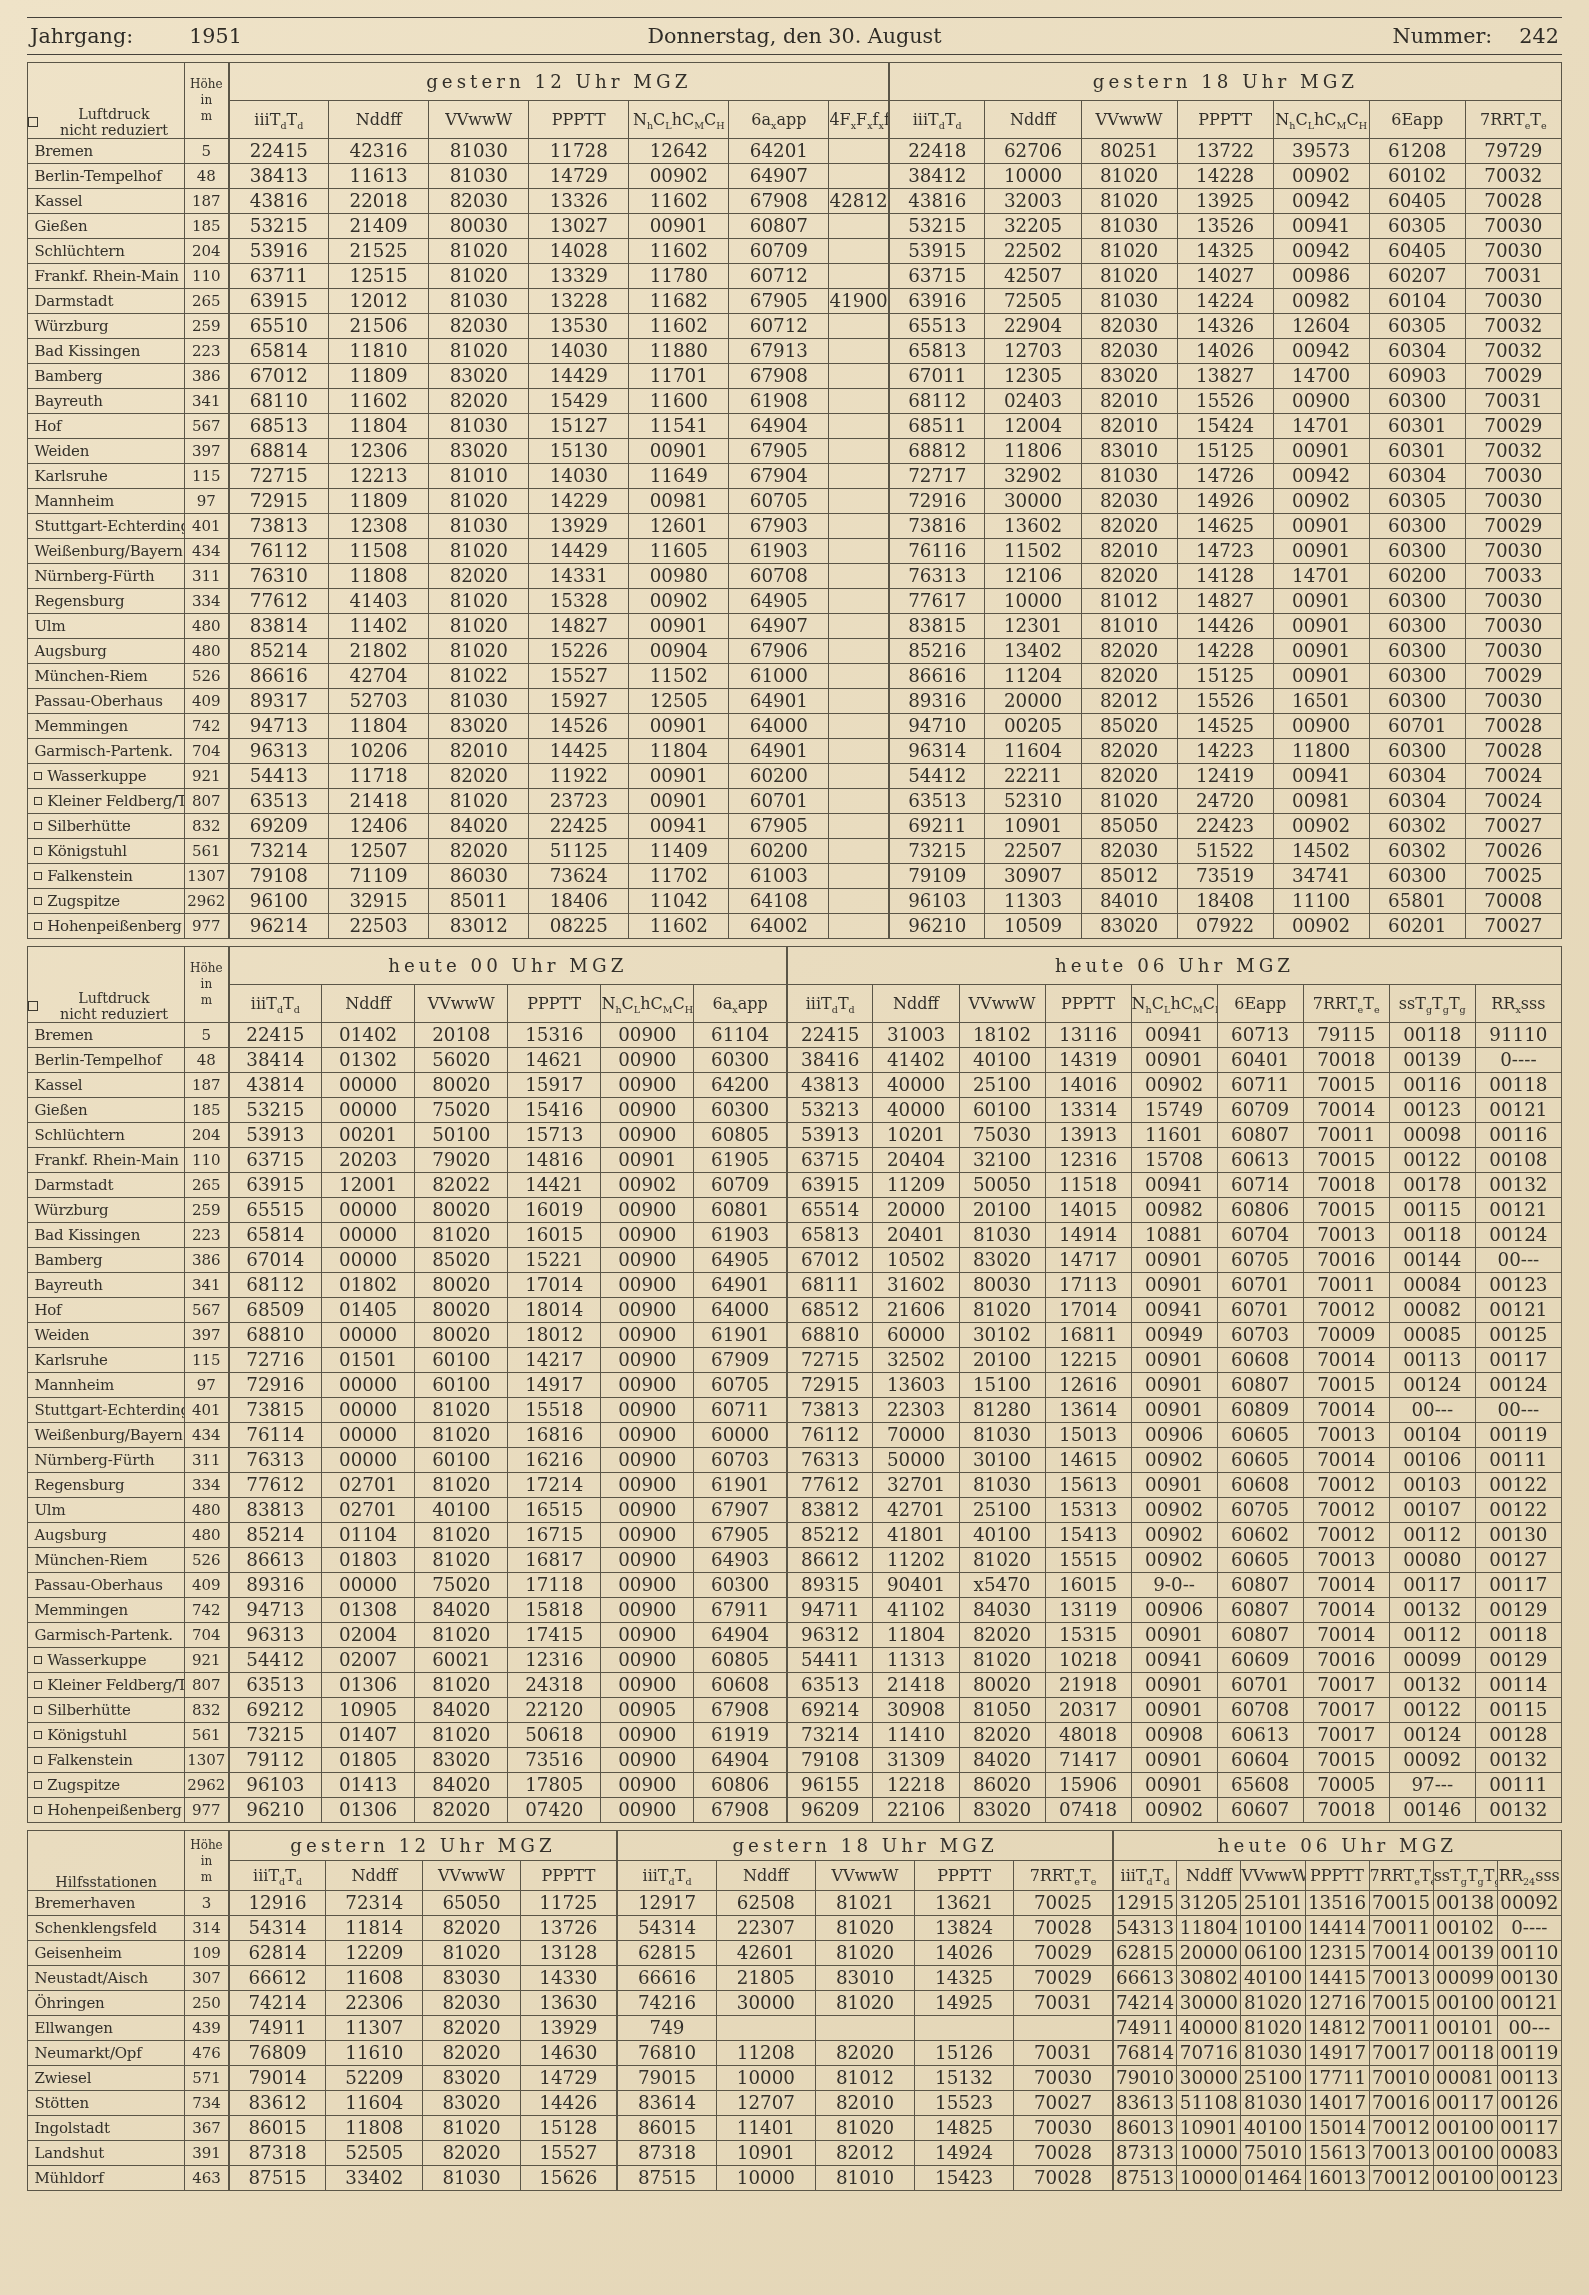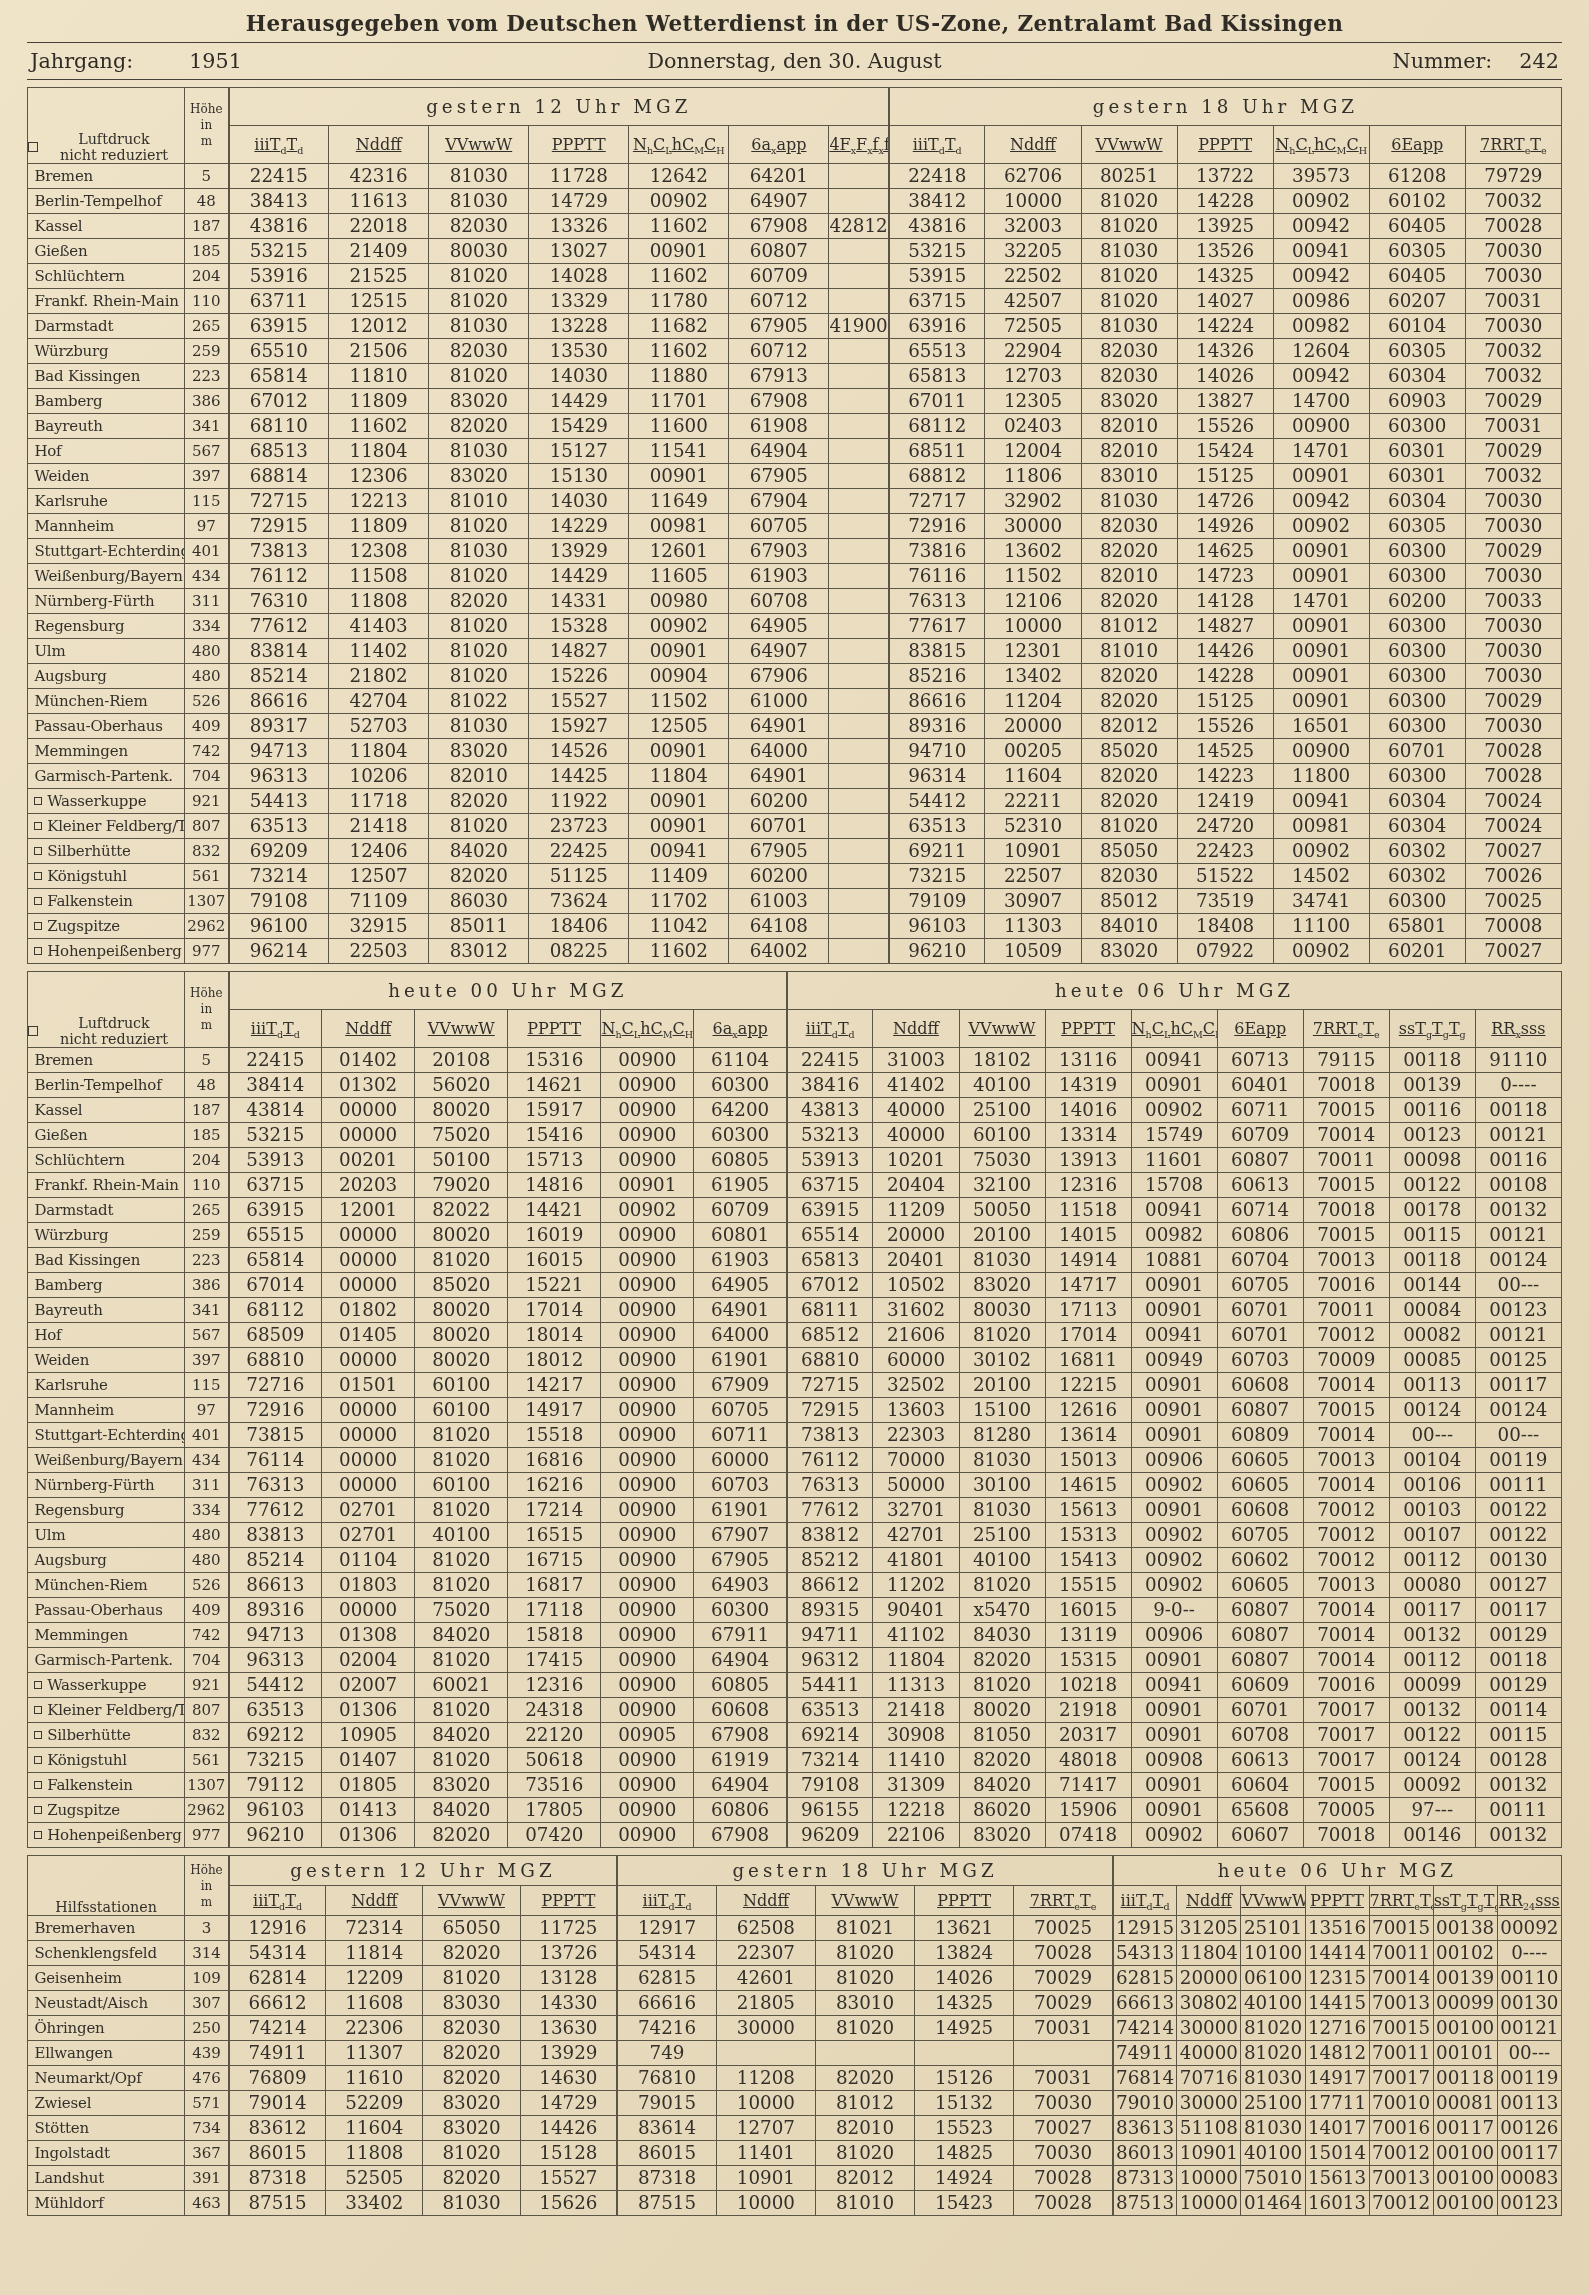--- a/index.html
+++ b/index.html
@@ -28,40 +28,39 @@
   }
   .issue-left, .issue-center, .issue-right { flex: 1; }
   .issue-center { text-align: center; }
   .issue-right { text-align: right; }
   .issue-gap { display: inline-block; width: 56px; }
   .issue-gap-sm { display: inline-block; width: 27px; }
 
   table.wx { border-collapse: collapse; width: 100%; table-layout: fixed; margin-top: 7.2px; border: 1.6px solid #45413a; }
   .wx th, .wx td { border: 0.8px solid #5a5547; color: #33302a; padding: 0; font-weight: normal; }
   .gtitle { font-size: 18.3px; letter-spacing: 4px; height: 25.4px; text-align: center; white-space: nowrap; overflow: hidden; }
-  .clabel { font-size: 16px; height: 25.4px; text-align: center; white-space: nowrap; overflow: hidden; text-decoration: underline; }
+  .clabel { font-size: 16px; height: 25.4px; text-align: center; white-space: nowrap; overflow: hidden; }
   .corner { font-size: 14.3px; text-align: center; padding: 0 3.2px; }
   .corner-inner { display: flex; align-items: center; justify-content: flex-start; gap: 6.4px; margin-top: 43px; }
   .corner-text { white-space: pre-line; line-height: 16px; text-align: center; flex: 1; }
   .hoehe-h { white-space: pre-line; font-size: 12px; line-height: 16px; text-align: center; }
   .val { font-size: 18.3px; height: 24px; line-height: 24px; text-align: center; white-space: nowrap; overflow: hidden; }
   td.station { text-align: left; padding: 0 1.6px 0 6.4px; font-size: 15px; letter-spacing: -0.2px; white-space: nowrap; overflow: hidden; }
   td.hoehe { font-size: 15px; text-align: center; }
   .gsep { border-left: 2.4px double #5a5547 !important; }
   .sq { display: inline-block; width: 9.5px; height: 9.5px; border: 1.6px solid #3c3930; flex: 0 0 auto; }
   .sq.small { width: 8px; height: 8px; border-width: 1.2px; margin-right: 4.8px; vertical-align: 0.8px; }
   sub { font-size: 60%; line-height: 0; }
 </style>
 </head>
 <body>
 
 <div class="page">
 
   <header class="masthead">
-    <div class="publisher">Herausgegeben vom Deutschen Wetterdienst in der US-Zone, Zentralamt Bad Kissingen</div>
   </header>
 
   <div class="issue-row">
     <span class="issue-left">
       <span>Jahrgang:</span><span class="issue-gap"></span><span>1951</span>
     </span>
     <span class="issue-center">Donnerstag, den 30. August</span>
     <span class="issue-right">
       <span>Nummer:</span><span class="issue-gap-sm"></span><span>242</span>
     </span>

